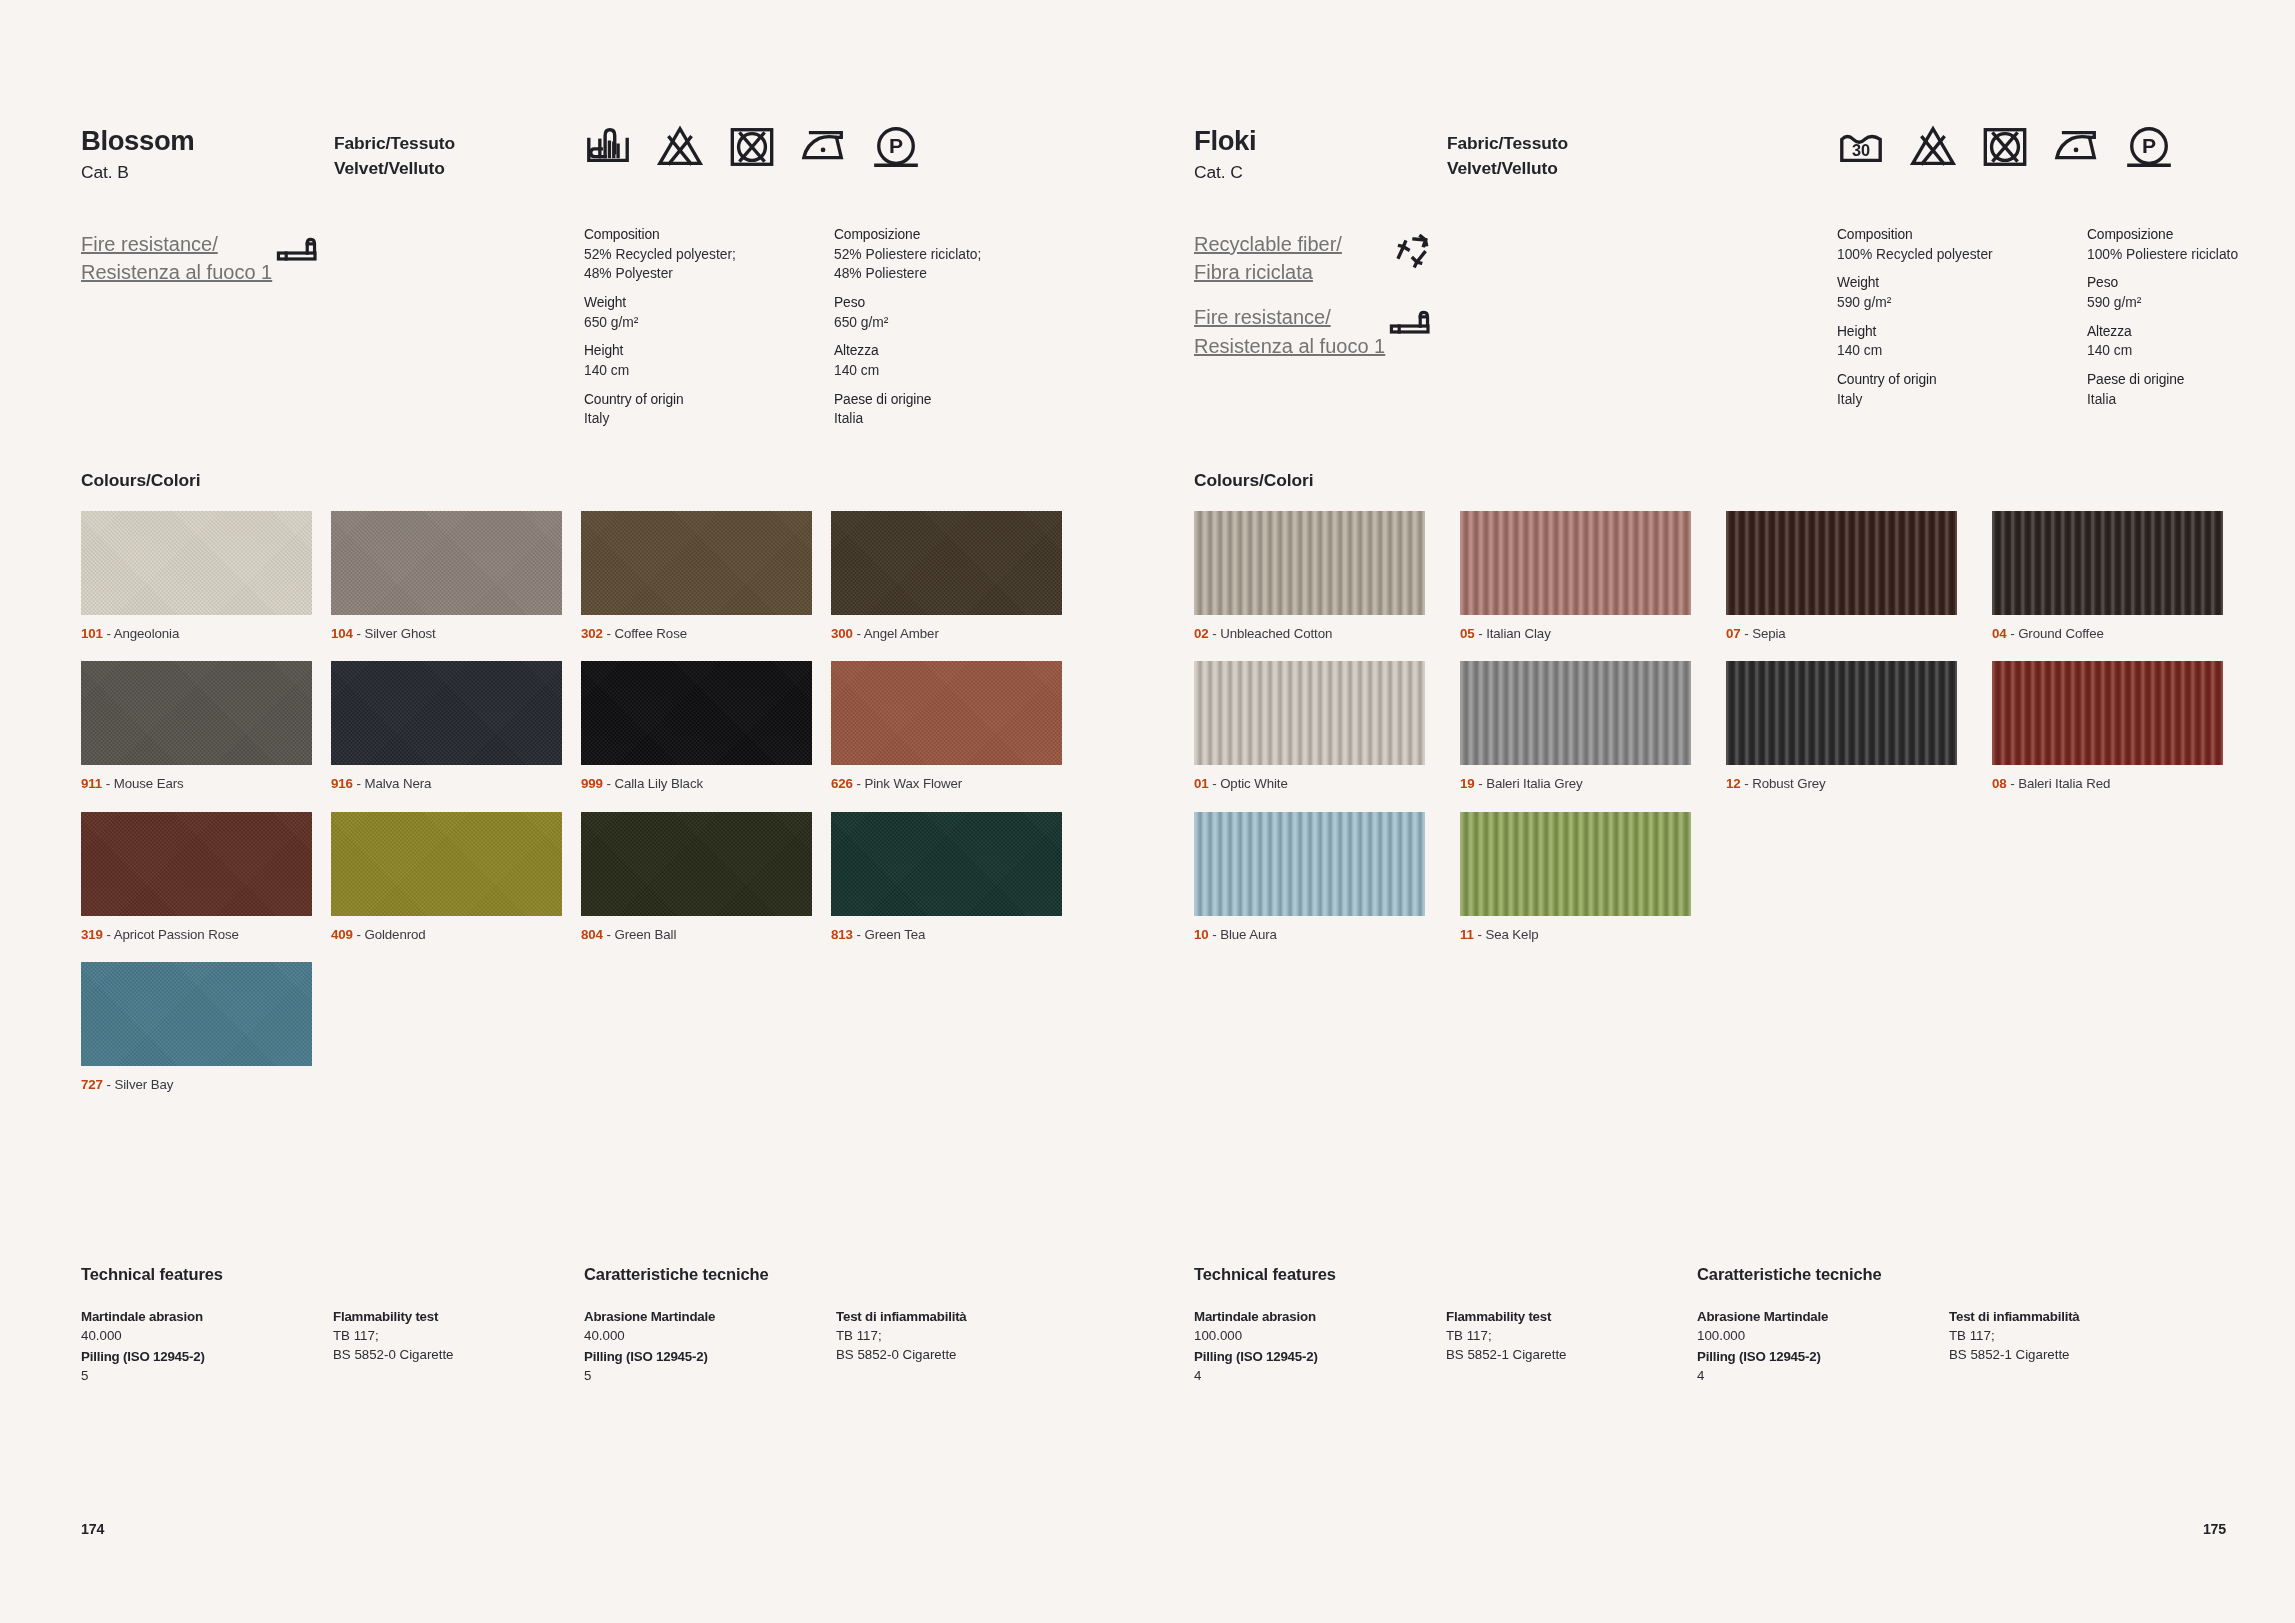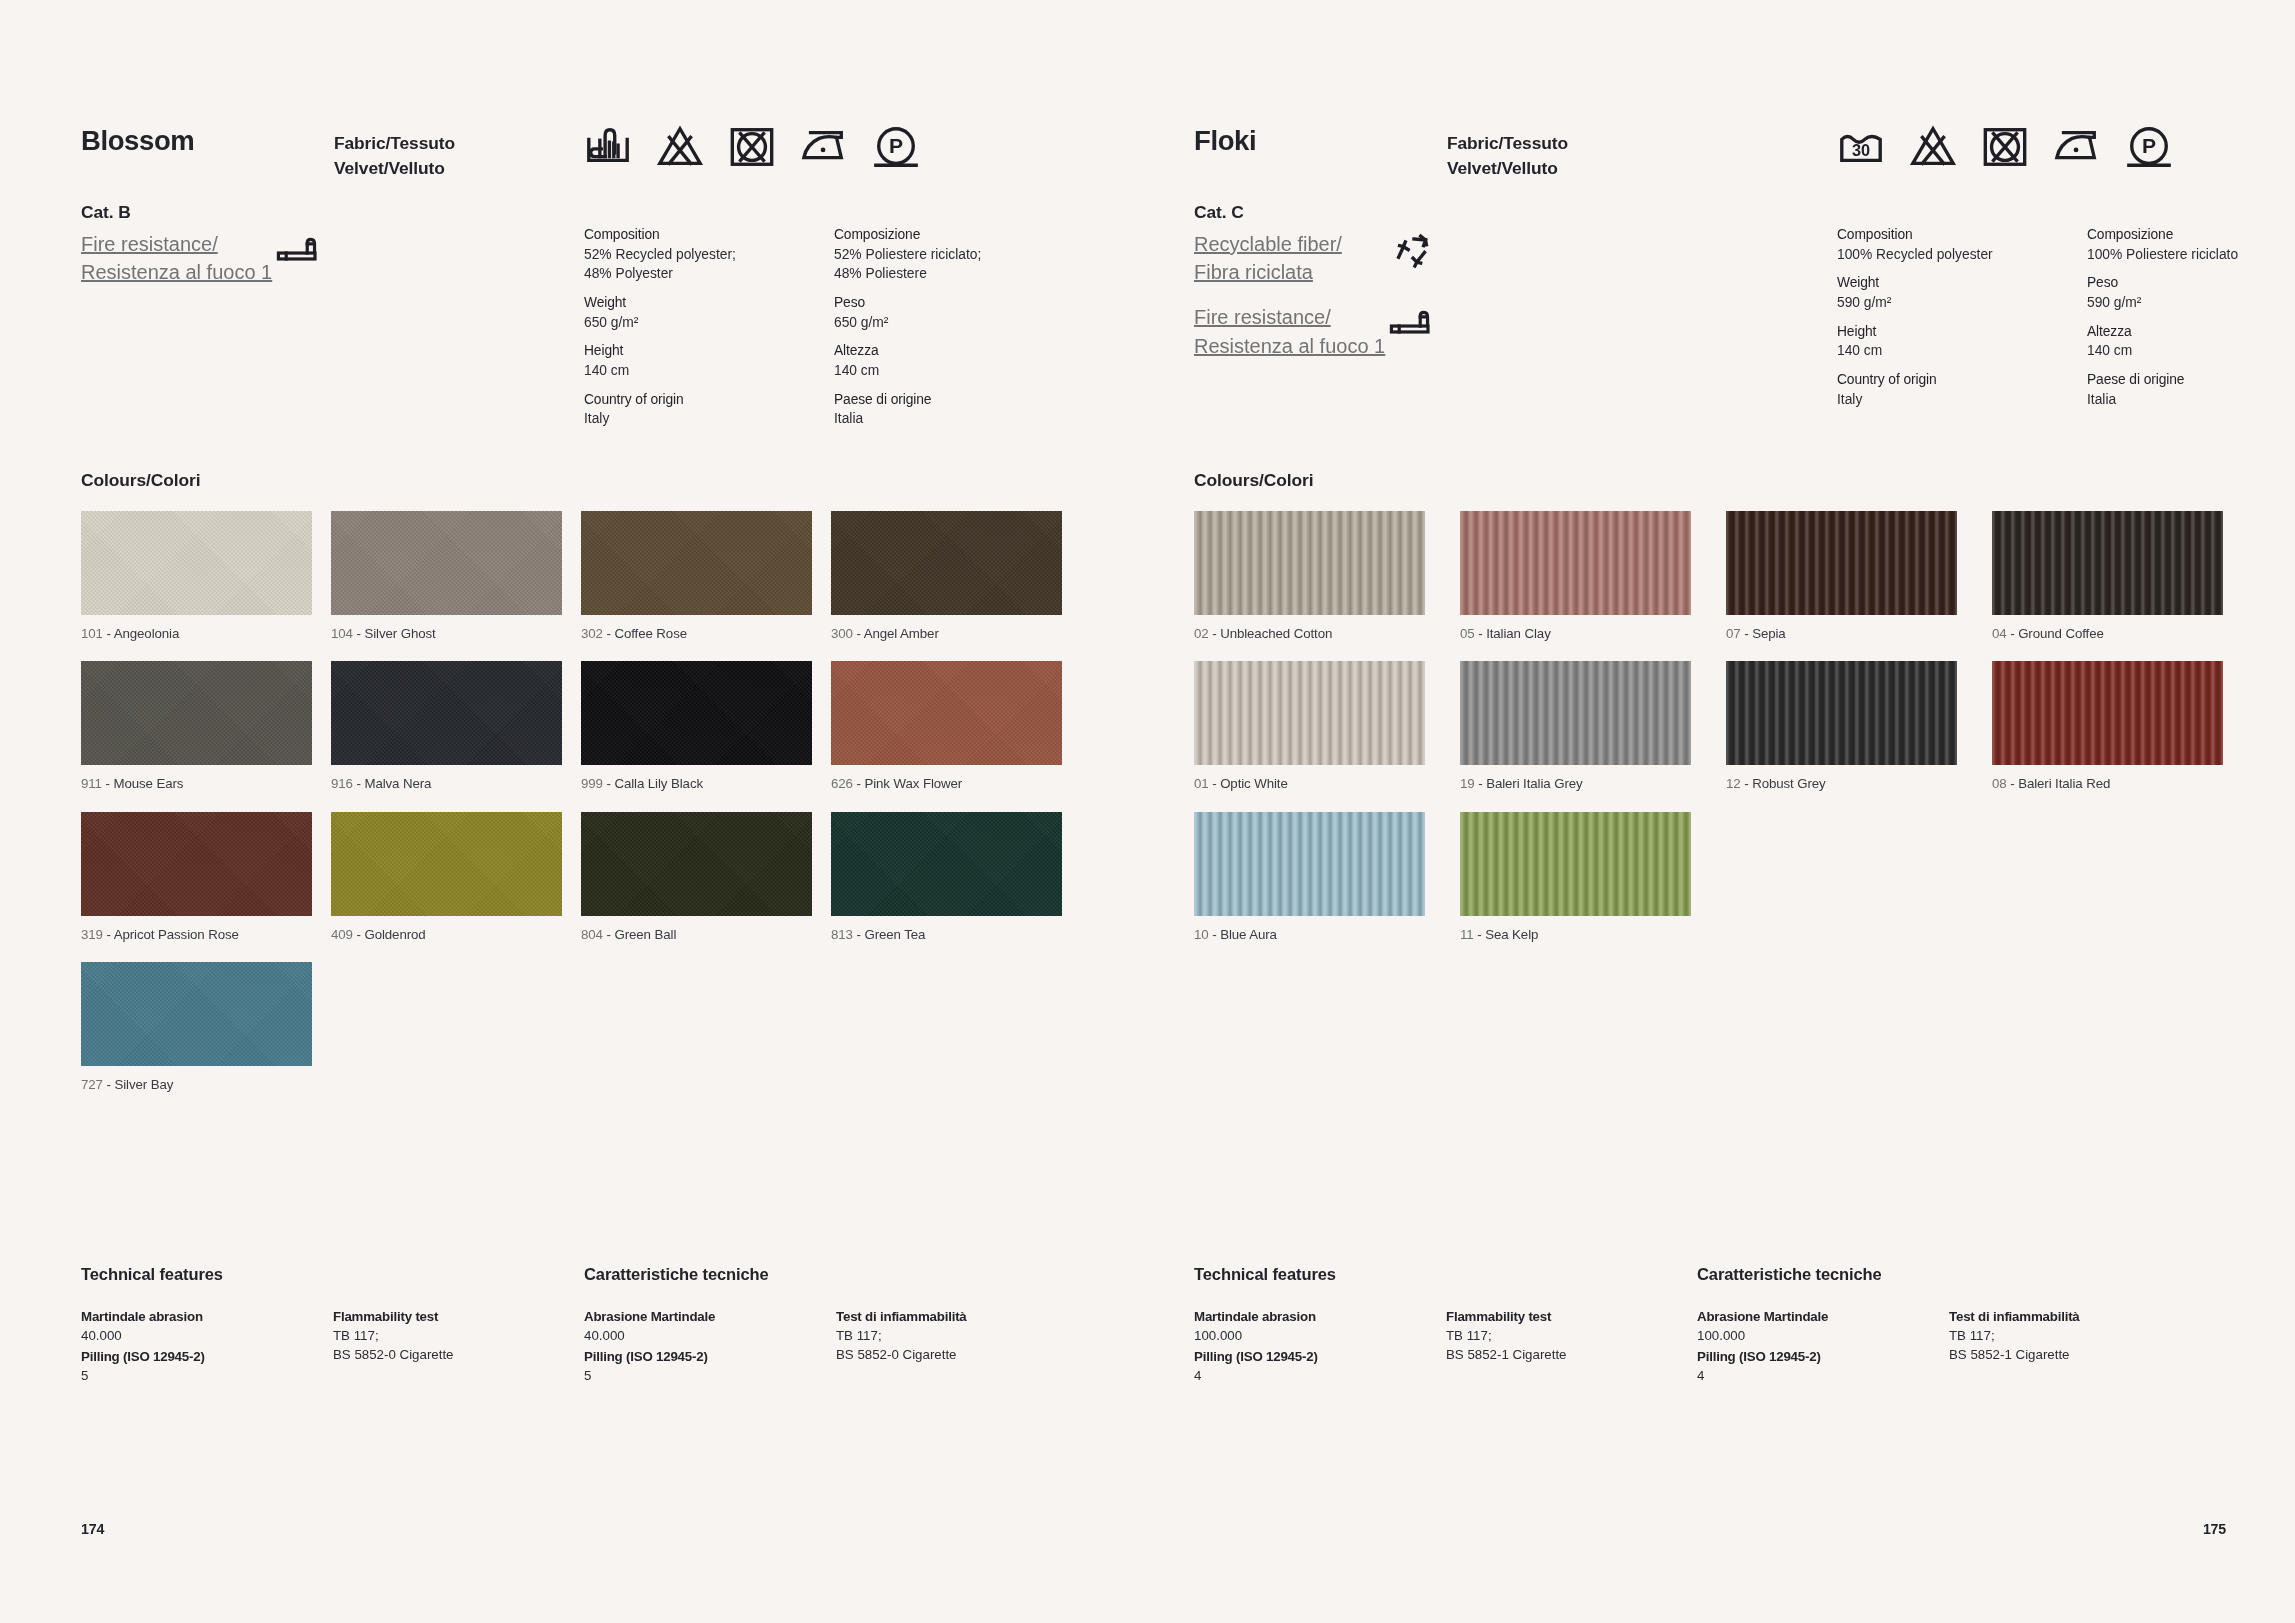--- a/index.html
+++ b/index.html
@@ -42,21 +42,21 @@
   
   .hdr { position: absolute; top: 127px; left: 0; right: 0; height: 110px; }
 
   .hdr-name {
     position: absolute; left: 0; top: 0;
     font-size: 27.5px; font-weight: bold; letter-spacing: -0.4px;
     line-height: 1.05;
   }
   .hdr-cat {
     position: absolute; left: 0; top: 35px;
-    font-size: 17.4px; font-weight: bold; letter-spacing: -0.1px; margin-top: 40px;
+    font-size: 17.4px; font-weight: normal; letter-spacing: -0.1px;
   }
   .hdr-fab {
     position: absolute; left: 253px; top: 3.7px;
     font-size: 17.4px; font-weight: bold; line-height: 1.45; letter-spacing: -0.1px;
   }
 
   
   .care-row {
     position: absolute; left: 503px; top: -3.7px;
     display: flex; gap: 24px; align-items: flex-start;
@@ -101,21 +101,21 @@
   .swatch-chip {
     width: 231px; height: 104px;
     position: relative; overflow: hidden;
     background: #ccc;
   }
   .swatch-label {
     margin-top: 10px;
     font-size: 13.3px; line-height: 1.3; color: #3a3a41;
     letter-spacing: -0.1px;
   }
-  .swatch-label .code { font-weight: normal; color: #737373; }
+  .swatch-label .code { font-weight: bold; color: #c2410c; }
 
   
   .tech { position: absolute; top: 1265px; left: 0; right: 0; }
   .tech-heads { position: relative; height: 37px; }
   .tech-head {
     position: absolute; top: 0;
     font-size: 16.5px; font-weight: bold; letter-spacing: -0.1px;
   }
   .tech-head.en { left: 0; }
   .tech-head.it { left: 503px; }

